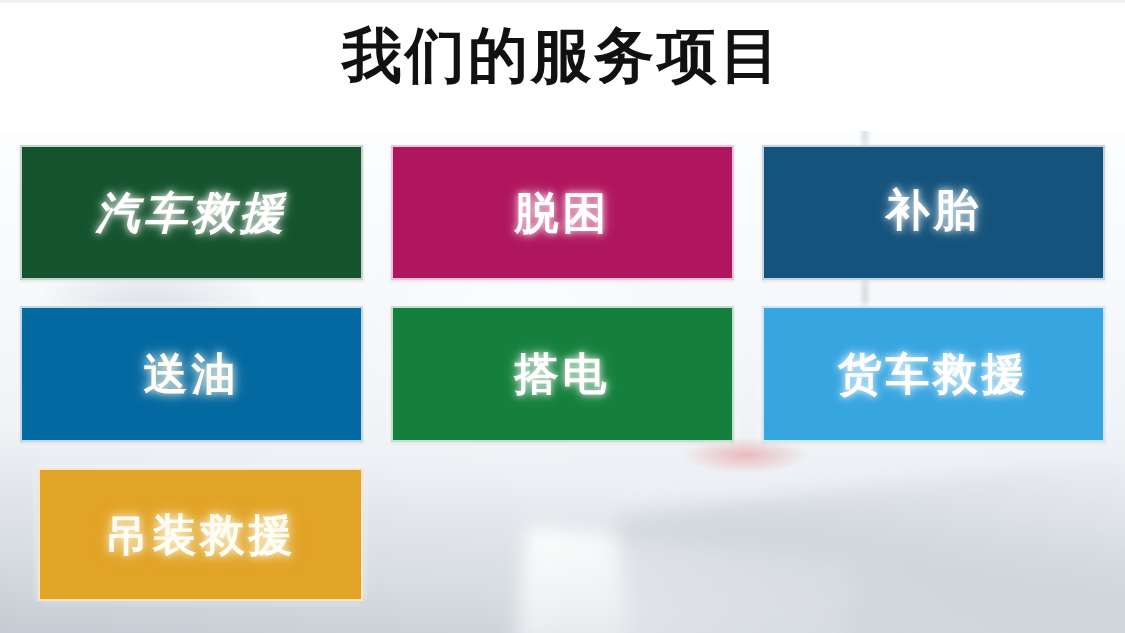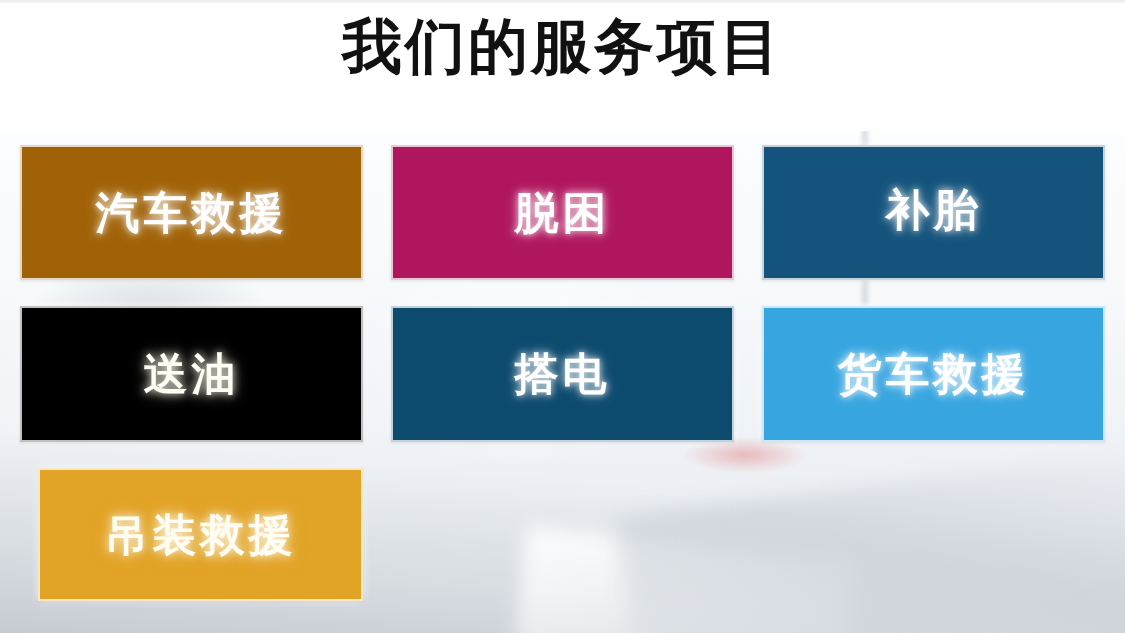--- a/index.html
+++ b/index.html
@@ -89,21 +89,21 @@
   
   #header-band {
     position: absolute;
     left: 0; top: 3px;
     width: 1125px;
     height: 128px;
     background: #ffffff;
   }
   #page-title {
     position: absolute;
-    left: 0; top: 9px;
+    left: 0; top: 18px;
     width: 1125px;
     text-align: center;
     font-size: 60px;
     font-weight: bold;
     letter-spacing: 3px;
     color: #111111;
     line-height: 70px;
     white-space: nowrap;
   }
 
@@ -159,33 +159,33 @@
     <div id="backdrop-streak"></div>
   </div>
 
   <div id="top-hairline"></div>
 
   <div id="header-band">
     <div id="page-title">我们的服务项目</div>
   </div>
 
   <div id="tile-grid">
-      <div class="tile" style="background: #a16207;">
+      <div class="tile" style="background: #14532d; font-style: italic;">
         <span class="tile-label">汽车救援</span>
       </div>
       <div class="tile" style="background: rgb(176, 22, 94);">
         <span class="tile-label">脱困</span>
       </div>
       <div class="tile" style="background: rgb(20, 83, 124); font-family: Liberation Mono, monospace;">
         <span class="tile-label">补胎</span>
       </div>
-      <div class="tile" style="background: #000000;">
+      <div class="tile" style="background: #0369a1;">
         <span class="tile-label warm">送油</span>
       </div>
-      <div class="tile" style="background: #0c4a6e;">
+      <div class="tile" style="background: #15803d;">
         <span class="tile-label">搭电</span>
       </div>
       <div class="tile" style="background: rgb(54, 165, 224);">
         <span class="tile-label">货车救援</span>
       </div>
       <div class="tile" style="background: rgb(226, 164, 38); margin-left: 18px;">
         <span class="tile-label warm">吊装救援</span>
       </div>
     </div>
 

